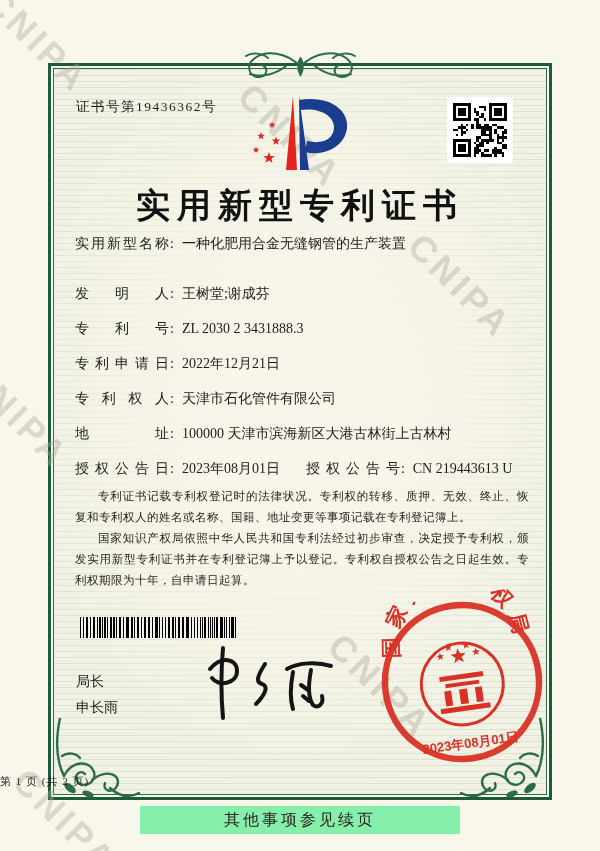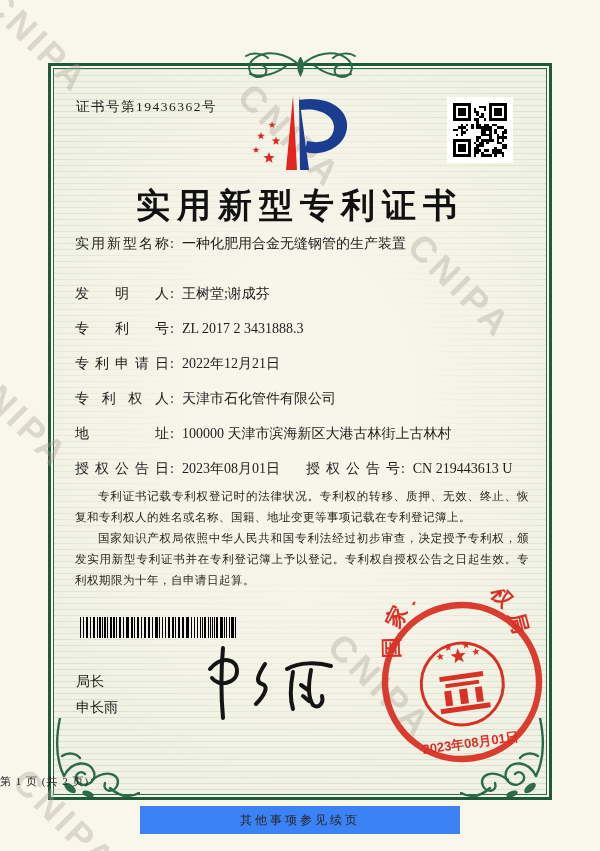--- a/index.html
+++ b/index.html
@@ -51,22 +51,22 @@
             font-size:14px; color:#1b1b1b; line-height:26px; }
   .signature { position:absolute; left:192px; top:638px; z-index:5; }
 
   .seal { position:absolute; left:376px; top:596px; width:172px; height:172px; z-index:6;
           transform:rotate(-8deg); }
 
   .page-info { position:absolute; left:0; top:774px; width:100%; text-align:left;
                font-size:11px; color:#222; letter-spacing:1px; }
 
   .note-strip { position:absolute; left:140px; top:806px; width:320px; height:28px; z-index:3;
-                background:#3b82f6; display:flex; align-items:center; justify-content:center;
-                font-size:12px; letter-spacing:3px; color:#2a2520; font-weight:500; }
+                background:#86efac; display:flex; align-items:center; justify-content:center;
+                font-size:16px; letter-spacing:3px; color:#2a2520; font-weight:500; }
 </style>
 </head>
 <body>
 
 <div class="page">
 
   <span class="wm" style="left:-28px; top:20px;">CNIPA</span>
   <span class="wm" style="left:225px; top:115px;">CNIPA</span>
   <span class="wm" style="left:395px; top:265px;">CNIPA</span>
   <span class="wm" style="left:-48px; top:395px;">CNIPA</span>
@@ -264,21 +264,21 @@
     <div class="title">实用新型专利证书</div>
 
     <div class="fields">
       <div class="field-row first">
         <span class="field-label">实用新型名称</span><span class="colon">:</span><span>一种化肥用合金无缝钢管的生产装置</span>
       </div>
       <div class="field-row">
         <span class="field-label">发明人</span><span class="colon">:</span><span>王树堂;谢成芬</span>
       </div>
       <div class="field-row">
-        <span class="field-label">专利号</span><span class="colon">:</span><span>ZL 2017 2 3431888.3</span>
+        <span class="field-label">专利号</span><span class="colon">:</span><span>ZL 2030 2 3431888.3</span>
       </div>
       <div class="field-row">
         <span class="field-label">专利申请日</span><span class="colon">:</span><span>2022年12月21日</span>
       </div>
       <div class="field-row">
         <span class="field-label">专利权人</span><span class="colon">:</span><span>天津市石化管件有限公司</span>
       </div>
       <div class="field-row">
         <span class="field-label">地址</span><span class="colon">:</span><span>100000 天津市滨海新区大港古林街上古林村</span>
       </div>

